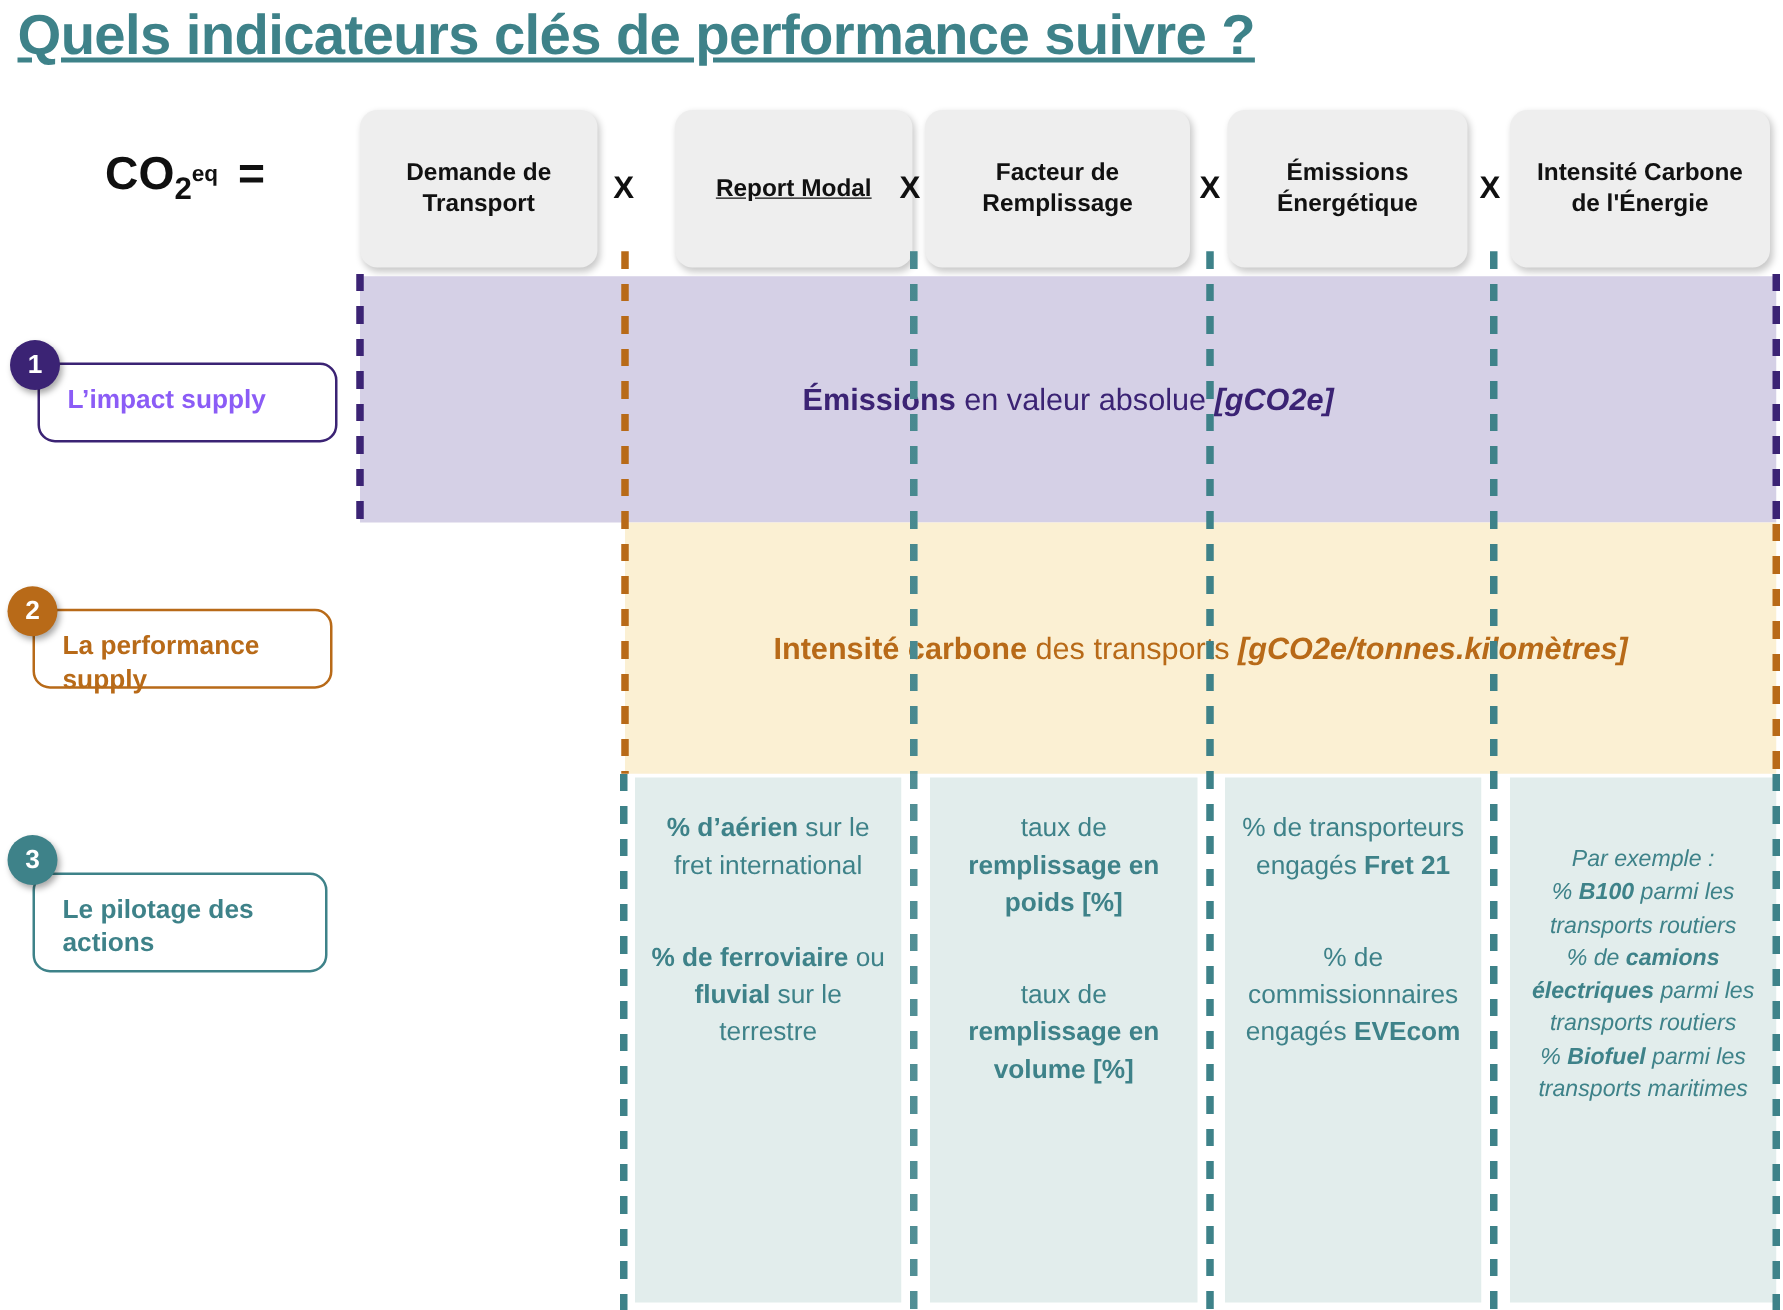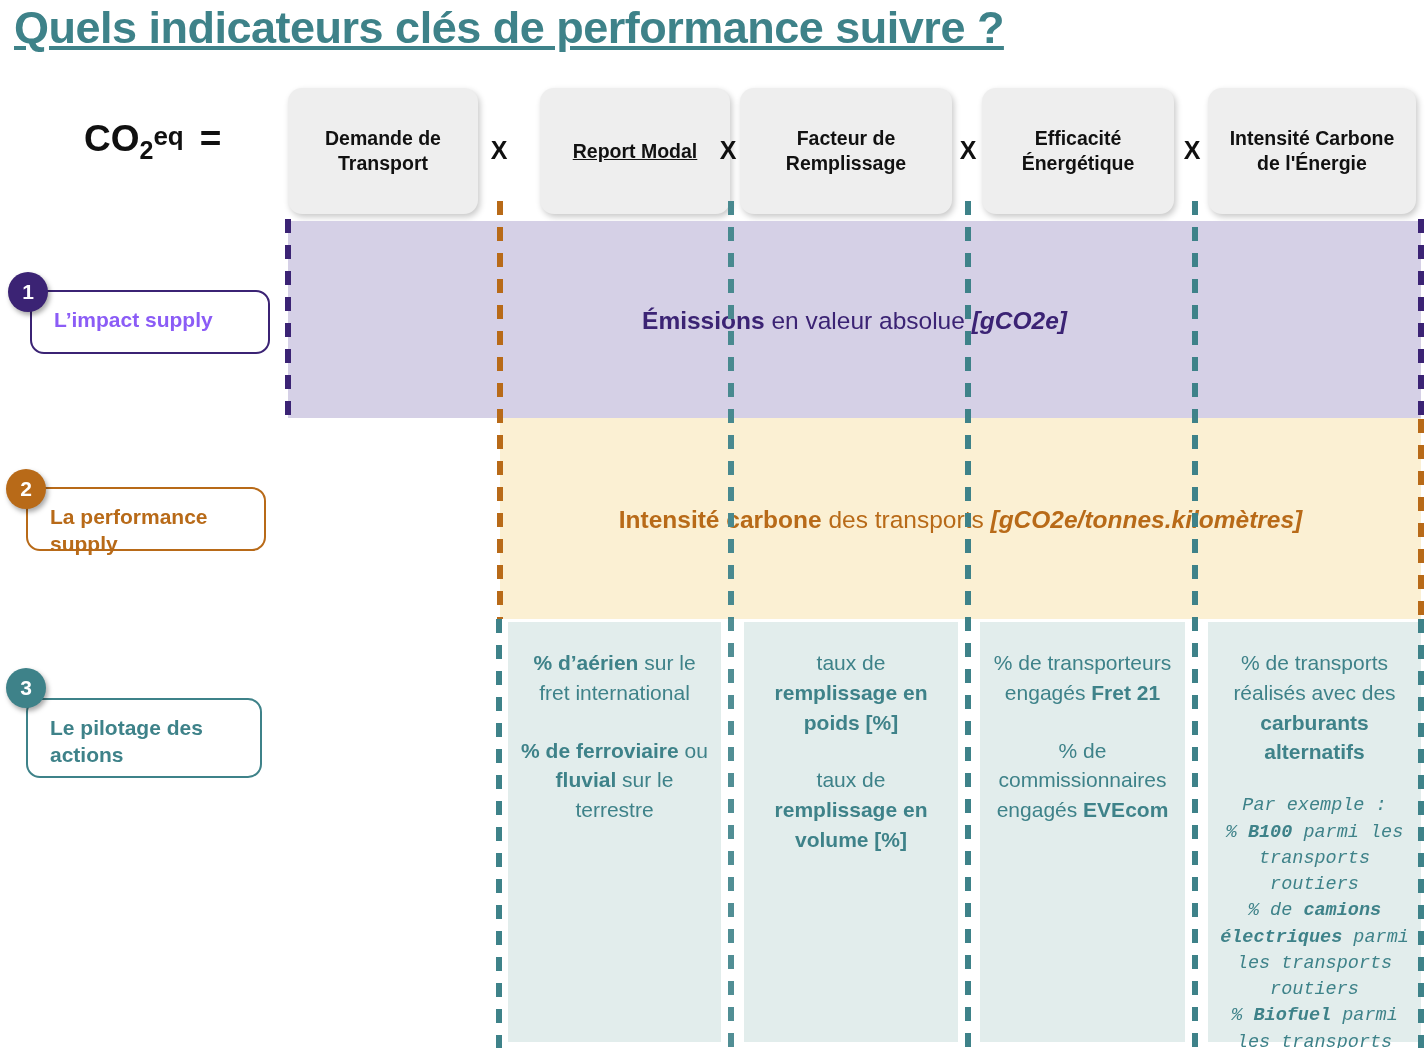--- a/index.html
+++ b/index.html
@@ -20,21 +20,21 @@
     text-decoration:underline;
   }
 
   
   .formula{
     position:absolute;left:84px;top:118px;
     font-size:37px;font-weight:bold;color:#101010;
     white-space:nowrap;letter-spacing:0px;
   }
   .formula sub{font-size:25px;vertical-align:-8px;font-weight:bold;}
-  .formula sup{font-size:26px;vertical-align:6px;font-weight:bold;}
+  .formula sup{font-size:18px;vertical-align:6px;font-weight:bold;}
   .formula .eqsign{margin-left:16px;}
 
   
   .chip{
     position:absolute;top:88px;height:126px;
     background:#EEEEEE;border-radius:14px;
     box-shadow:2px 3px 6px rgba(0,0,0,0.22);
     display:flex;align-items:center;justify-content:center;
     text-align:center;color:#111111;
     font-size:19.5px;font-weight:bold;line-height:1.28;
@@ -78,25 +78,24 @@
     position:absolute;top:622px;
     background:#E2EDEC;
     text-align:center;
     color:#3E8289;
     font-size:21px;line-height:1.42;
     padding:26px 10px 4px;
     box-sizing:border-box;
   }
   .cell .b{font-weight:bold;}
   .cell p{margin:0;}
-  .cell p+p{margin-top:28px;}
+  .cell p+p{margin-top:44px;}
   .example{
     font-style:italic;font-size:18.5px;line-height:1.42;
     margin-top:26px;
-    font-family:Liberation Mono, monospace;
   }
   .example .b{font-weight:bold;font-style:italic;}
 
   
   .row-label{
     position:absolute;
     border:2px solid;border-radius:14px;
     background:#ffffff;
     font-size:21px;font-weight:bold;line-height:1.3;
     padding:14px 12px 14px 22px;
@@ -125,21 +124,21 @@
 <div class="formula">
   <span>CO</span><sub>2</sub><sup>eq</sup><span class="eqsign">=</span>
 </div>
 
 <div class="chip" style="left:288px;width:190px;">Demande de Transport</div>
 <div class="times" style="left:487px;">X</div>
 <div class="chip" style="left:540px;width:190px;text-decoration:underline;">Report Modal</div>
 <div class="times" style="left:716px;">X</div>
 <div class="chip" style="left:740px;width:212px;">Facteur de Remplissage</div>
 <div class="times" style="left:956px;">X</div>
-<div class="chip" style="left:982px;width:192px;">Efficacité Énergétique</div>
+<div class="chip" style="left:982px;width:192px;">Émissions Énergétique</div>
 <div class="times" style="left:1180px;">X</div>
 <div class="chip" style="left:1208px;width:208px;">Intensité Carbone de l'Énergie</div>
 
 <div class="band band-impact">
   <div class="band-text impact-text">
     <span class="b">Émissions</span><span> en valeur absolue </span><span class="i">[gCO2e]</span>
   </div>
 </div>
 
 <div class="band band-perf">
@@ -157,21 +156,20 @@
   <p>taux de <span class="b">remplissage en poids [%]</span></p>
   <p>taux de <span class="b">remplissage en volume [%]</span></p>
 </div>
 
 <div class="cell" style="left:980px;width:205px;height:420px;">
   <p>% de transporteurs engagés <span class="b">Fret 21</span></p>
   <p>% de commissionnaires engagés <span class="b">EVEcom</span></p>
 </div>
 
 <div class="cell" style="left:1208px;width:213px;height:420px;">
-  <p>% de transports réalisés avec des <span class="b">carburants alternatifs</span></p>
   <div class="example">
     Par exemple&nbsp;:<br>
     % <span class="b">B100</span> parmi les transports routiers<br>
     % de <span class="b">camions électriques</span> parmi les transports routiers<br>
     % <span class="b">Biofuel</span> parmi les transports maritimes
   </div>
 </div>
 
 <div class="vrule vdash-purple" style="left:285px;top:219px;height:200px;"></div>
 

